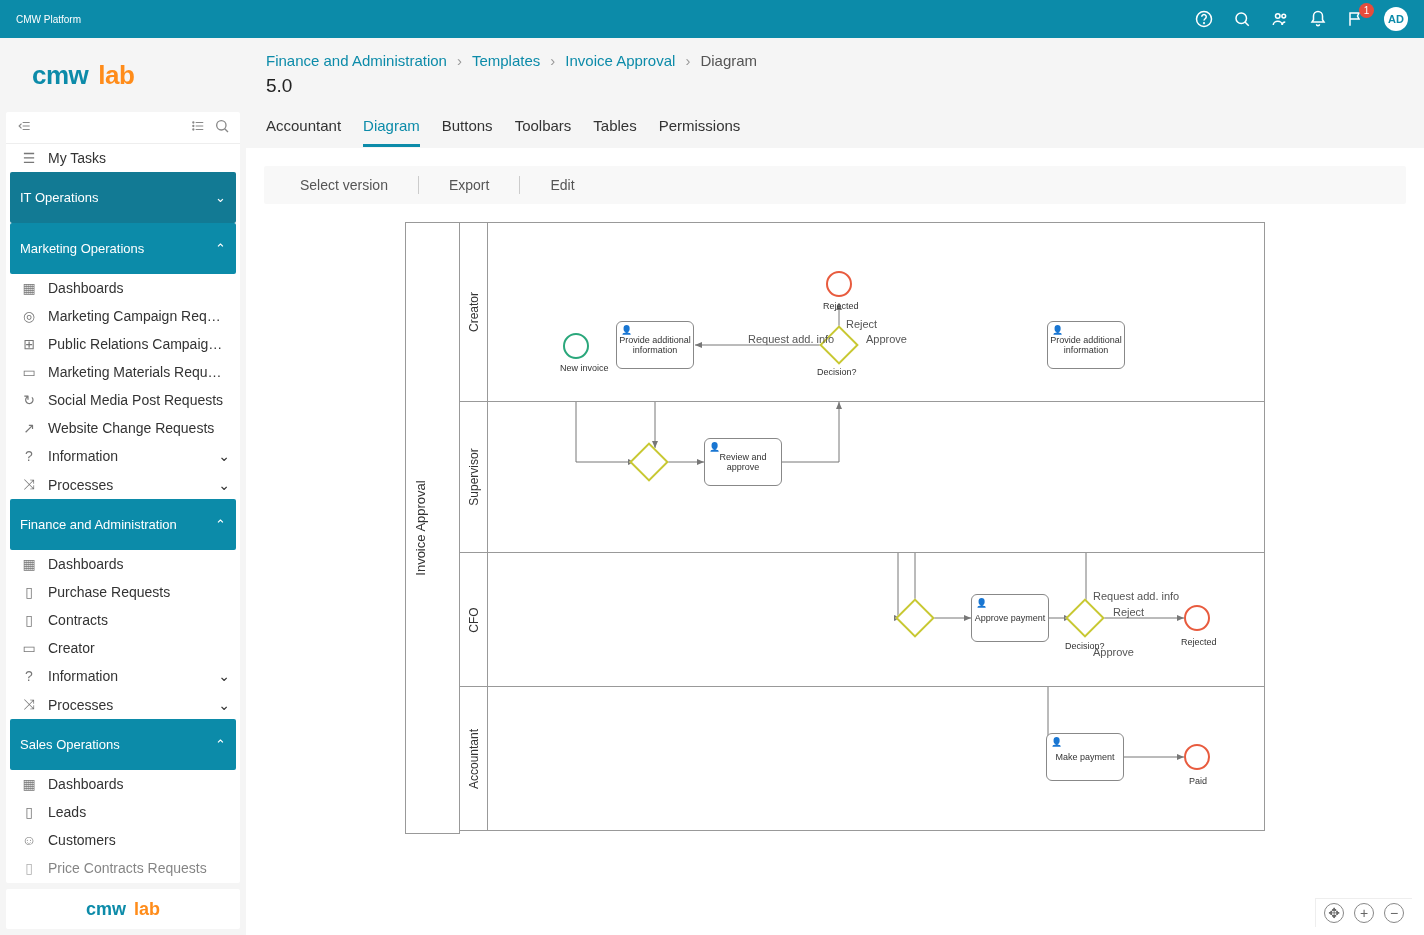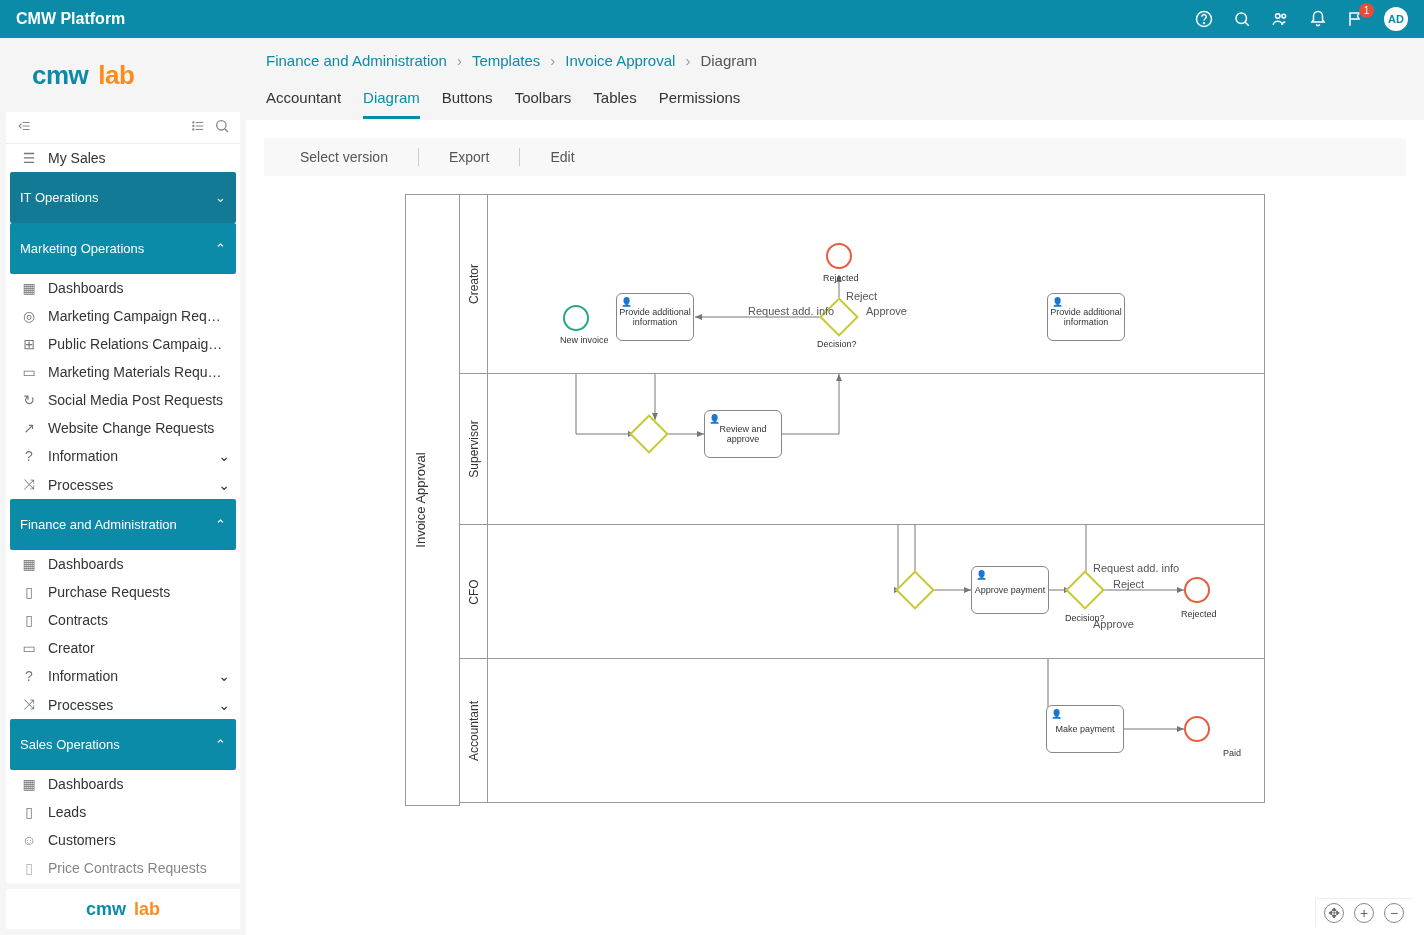--- a/index.html
+++ b/index.html
@@ -1,18 +1,18 @@
 <!DOCTYPE html>
 <html><head>
 <meta charset="utf-8">
 <style>
 * { box-sizing: border-box; margin: 0; padding: 0; }
 body { font-family: "Segoe UI", Arial, sans-serif; font-size: 14px; color: #333; background: #f5f5f5; overflow: hidden; }
 .topbar { height: 38px; background: #0c8ba9; color: #fff; display: flex; align-items: center; padding: 0 16px; }
-.topbar .title { font-size: 16px; font-weight: 700; flex: 1; }
+.topbar .title { font-size: 10px; font-weight: 400; flex: 1; }
 .topbar .icons { display: flex; gap: 18px; align-items: center; }
 .topbar .icon { width: 20px; height: 20px; cursor: pointer; position: relative; display: flex; align-items: center; justify-content: center; }
 .topbar .badge { position: absolute; top: -6px; right: -8px; background: #e74c3c; color: #fff; border-radius: 50%; width: 15px; height: 15px; font-size: 10px; display: flex; align-items: center; justify-content: center; }
 .topbar .avatar { width: 24px; height: 24px; border-radius: 50%; background: #fff; color: #0c8ba9; font-size: 11px; font-weight: 600; display: flex; align-items: center; justify-content: center; }
 .layout { display: flex; height: calc(100vh - 38px); }
 .sidebar { width: 246px; background: #f5f5f5; display: flex; flex-direction: column; }
 .logo-area { height: 74px; display: flex; align-items: center; padding-left: 32px; background: #f5f5f5; }
 .logo-text1 { font-size: 26px; font-weight: 700; color: #0c8ba9; letter-spacing: -0.5px; }
 .logo-text2 { font-size: 26px; font-weight: 700; color: #ff8c1a; margin-left: 10px; letter-spacing: -0.5px; }
 .nav-wrapper { background: #fff; margin: 0 6px; border-radius: 2px; flex: 1; display: flex; flex-direction: column; overflow: hidden; }
@@ -130,21 +130,21 @@
               <circle cx="4" cy="18" r="1"></circle>
             </svg></span>
         <span><svg width="16" height="16" viewBox="0 0 24 24" fill="none" stroke="#888" stroke-width="2">
               <circle cx="11" cy="11" r="7"></circle>
               <line x1="21" y1="21" x2="16" y2="16"></line>
             </svg></span>
       </div>
       <div class="nav">
         <div class="nav-item">
             <span class="nav-icon">☰</span>
-            <span>My Sales</span>
+            <span>My Tasks</span>
           </div>
         <div class="nav-section dark">
             <span>IT Operations</span>
             <span class="chev">⌄</span>
           </div>
         <div class="nav-section">
             <span>Marketing Operations</span>
             <span class="chev">⌃</span>
           </div>
         <div class="nav-item">
@@ -243,20 +243,21 @@
     <div class="breadcrumb-area">
       <div class="breadcrumb">
         <span>Finance and Administration</span>
           <span class="sep">›</span>
         <span>Templates</span>
           <span class="sep">›</span>
         <span>Invoice Approval</span>
           <span class="sep">›</span>
         <span class="last">Diagram</span>
       </div>
+      <div class="version">5.0</div>
     </div>
     <div class="tabs">
       <div class="tab">Accountant</div>
       <div class="tab active">Diagram</div>
       <div class="tab">Buttons</div>
       <div class="tab">Toolbars</div>
       <div class="tab">Tables</div>
       <div class="tab">Permissions</div>
     </div>
     <div class="content">
@@ -377,21 +378,21 @@
 
                 <path d="M 598 -135 L 598 70 L 636 70 " fill="none" stroke="#777" marker-end="url(#ah)" transform="translate(-38,0)"></path>
 
                 <line x1="636" y1="70" x2="696" y2="70" stroke="#777" marker-end="url(#ah)"></line>
               </svg>
               <div class="task-box" style="left:558px; top:46px;">
                   <span class="user-icon">👤</span>
                   <span>Make payment</span>
                 </div>
               <div class="end-ev" style="left:696px; top:57px;"></div>
-              <div class="ev-label" style="left:701px; top:89px;margin-left:34px;">Paid</div>
+              <div class="ev-label" style="left:701px; top:89px;">Paid</div>
             </div>
           </div>
         </div>
       </div>
 
       <div class="zoom-controls">
         <div class="zc">✥</div>
         <div class="zc">+</div>
         <div class="zc">−</div>
       </div>

